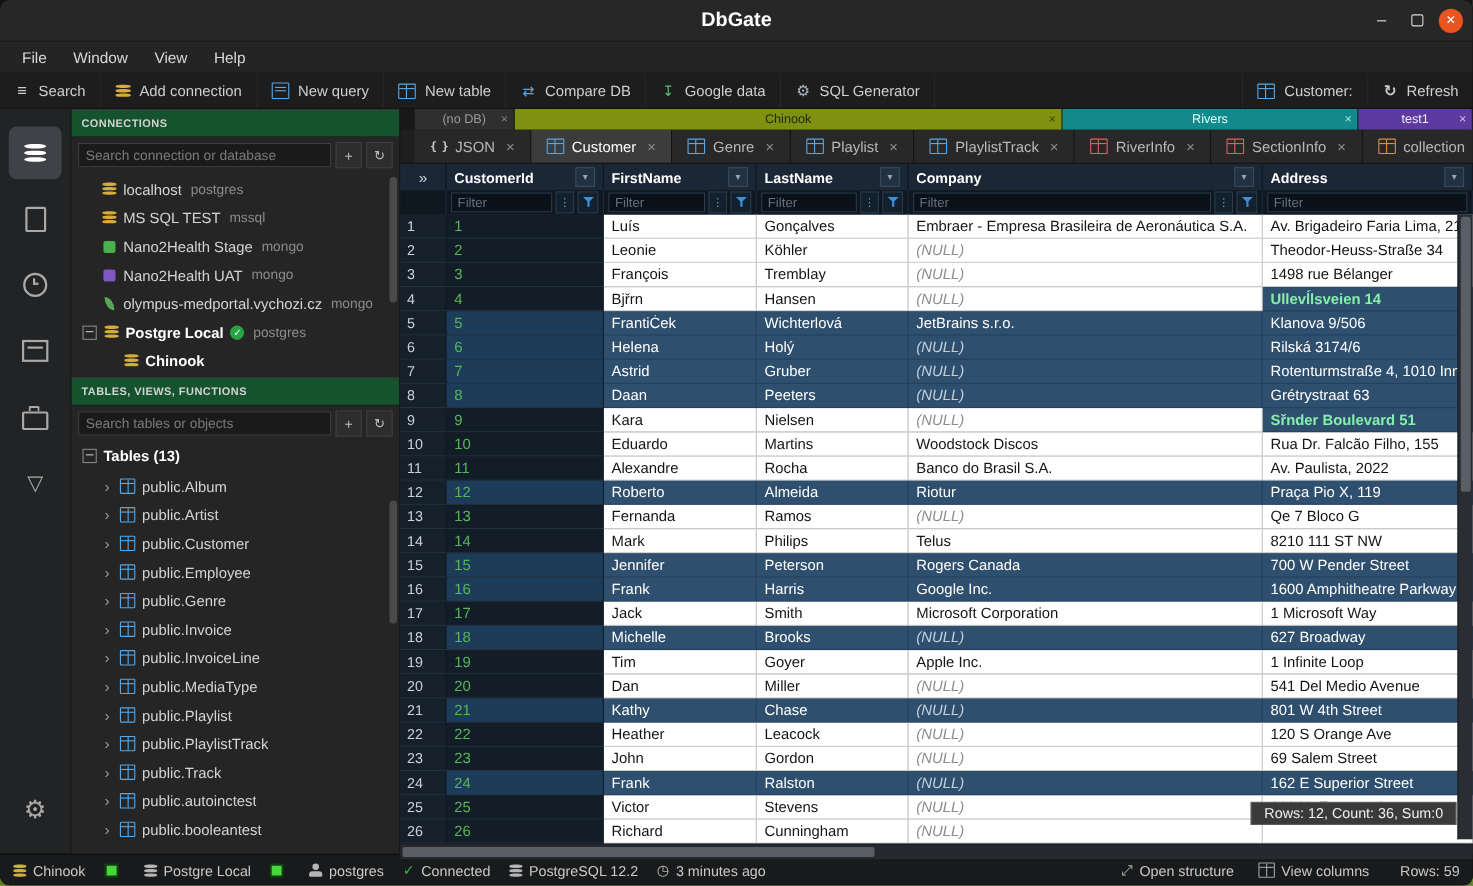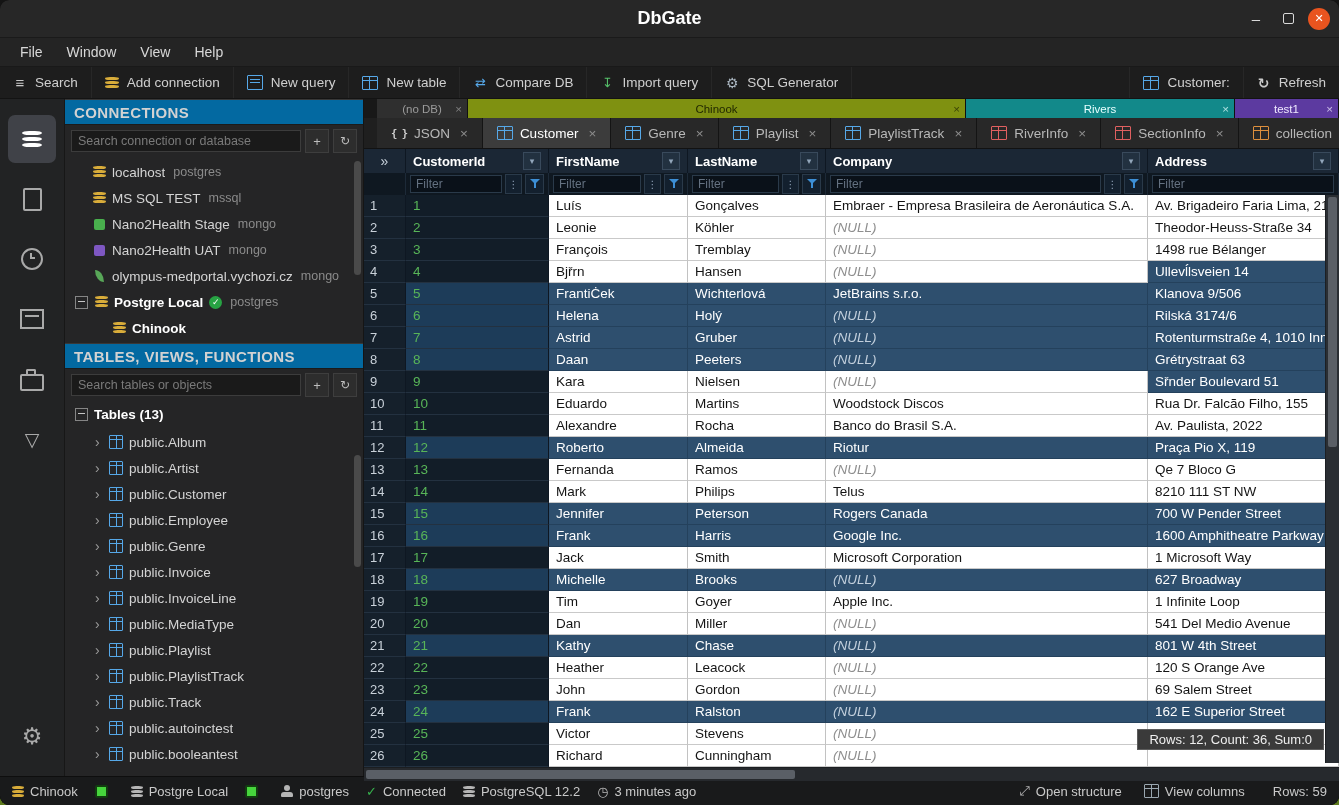--- a/index.html
+++ b/index.html
@@ -74,21 +74,21 @@
   .ib-clock::after{content:"";position:absolute;left:7px;top:7px;width:5px;height:2px;background:currentColor;}
   .ib-arch{width:20px;height:16px;border:2px solid currentColor;position:relative;}
   .ib-arch::before{content:"";position:absolute;left:3px;right:3px;top:4px;height:2px;background:currentColor;}
   .ib-case{width:20px;height:13px;border:2px solid currentColor;border-radius:2px;position:relative;margin-top:6px;}
   .ib-case::before{content:"";position:absolute;top:-7px;left:4px;width:6px;height:3px;border:2px solid currentColor;border-bottom:none;border-radius:2px 2px 0 0;}
   .ib-tri::before{content:"\25BD";font-size:19px;}
   .ib-gear::before{content:"\2699";font-size:23px;}
 
   
   .sidepanel{width:298px;flex:none;background:#252526;border-right:1px solid #151515;display:flex;flex-direction:column;position:relative;overflow:hidden;}
-  .panel-header{height:24px;flex:none;background:#0369a1;border-bottom:1px solid #1b1b1b;border-top:1px solid #383838;display:flex;align-items:center;padding:0 9px;font-size:15px;font-weight:bold;letter-spacing:.4px;color:#d2d2d2;}
+  .panel-header{height:24px;flex:none;background:#14532d;border-bottom:1px solid #1b1b1b;border-top:1px solid #383838;display:flex;align-items:center;padding:0 9px;font-size:10px;font-weight:bold;letter-spacing:.4px;color:#d2d2d2;}
   .search-row{flex:none;display:flex;align-items:center;gap:4px;padding:4px 6px;}
   .search-input{flex:1;min-width:0;height:20px;background:#1a1a1a;border:1px solid #3c3c3c;color:#bdbdbd;font-size:12.5px;padding:0 6px;outline:none;}
   .search-input::placeholder{color:#7a7a7a;}
   .sq-btn{width:22px;height:22px;flex:none;background:#2d2d2d;border:1px solid #3e3e3e;color:#bdbdbd;display:flex;align-items:center;justify-content:center;font-size:13px;}
   .sq-plus::before{content:"+";}
   .sq-ref::before{content:"\21BB";font-size:12px;}
   .tree{flex:none;padding:2px 0;}
   .tree-item{height:26px;display:flex;align-items:center;gap:6px;padding-left:10px;font-size:13.5px;color:#d4d4d4;white-space:nowrap;overflow:hidden;}
   .tree-item.indent{padding-left:30px;}
   .t-exp{width:11px;height:11px;flex:none;position:relative;}
@@ -154,21 +154,21 @@
   .grid-body{flex:none;overflow:hidden;}
   .grow{height:22px;}
   .gc{line-height:22px;font-size:13.5px;padding:0 7px;white-space:nowrap;overflow:hidden;}
   .c-num{background:#15202b;color:#c9d1d9;font-size:13px;border-bottom:1px solid #233140;border-right:1px solid #0e1722;padding-left:6px;}
   .c-id{background:#121d28;color:#58b558;border-bottom:1px solid #233140;border-right:1px solid #0e1722;}
   .c-fn,.c-ln,.c-co,.c-ad{background:#fff;color:#141414;border-bottom:1px solid #c9c9c9;border-right:1px solid #c2c2c2;}
   .nullv{font-style:italic;color:#8e8e8e;}
   .grow.sel .c-fn,.grow.sel .c-ln,.grow.sel .c-co,.grow.sel .c-ad{background:#2e4f6e;color:#fff;border-bottom-color:#24415c;border-right-color:#24415c;}
   .grow.sel .c-id{background:#1d3c59;}
   .grow.sel .nullv{color:#c2cfdc;}
-  .grow.asel .c-ad{background:#2e4f6e;color:#ffffff;border-bottom-color:#24415c;border-right-color:#24415c;}
+  .grow.asel .c-ad{background:#2e4f6e;color:#86efac;border-bottom-color:#24415c;border-right-color:#24415c;font-weight:bold;}
 
   .grid-hscroll{height:13px;flex:none;background:#26292d;border-top:1px solid #1b1e21;position:relative;}
   .h-thumb{position:absolute;left:2px;top:2px;bottom:2px;width:44%;background:#5a5f66;border-radius:2px;}
   .grid-vscroll{position:absolute;top:46px;right:0;bottom:13px;width:13px;background:#2a2e33;border-left:1px solid #1c1f23;}
   .v-thumb{position:absolute;top:2px;left:2px;right:2px;height:44%;background:#5a5f66;border-radius:2px;}
   .grid-overlay{position:absolute;right:15px;bottom:26px;background:#3a3a3a;border:1px solid #5c5c5c;color:#efefef;font-size:13px;padding:2px 11px;white-space:nowrap;}
 
   
   .statusbar{height:28px;flex:none;background:#191a1b;border-top:1px solid #0e0e0e;display:flex;align-items:center;padding:0 12px;font-size:13px;color:#c9c9c9;gap:17px;}
   .sbitem{display:flex;align-items:center;gap:6px;white-space:nowrap;}
@@ -225,21 +225,21 @@
           <span>New table</span>
         </div>
       
         <div class="tb-btn">
           <span class="tbi g-cmp"></span>
           <span>Compare DB</span>
         </div>
       
         <div class="tb-btn">
           <span class="tbi g-imp"></span>
-          <span>Import query</span>
+          <span>Google data</span>
         </div>
       
         <div class="tb-btn">
           <span class="tbi g-gear"></span>
           <span>SQL Generator</span>
         </div>
       </div>
     <div class="tb-right">
 
         <div class="tb-btn">

